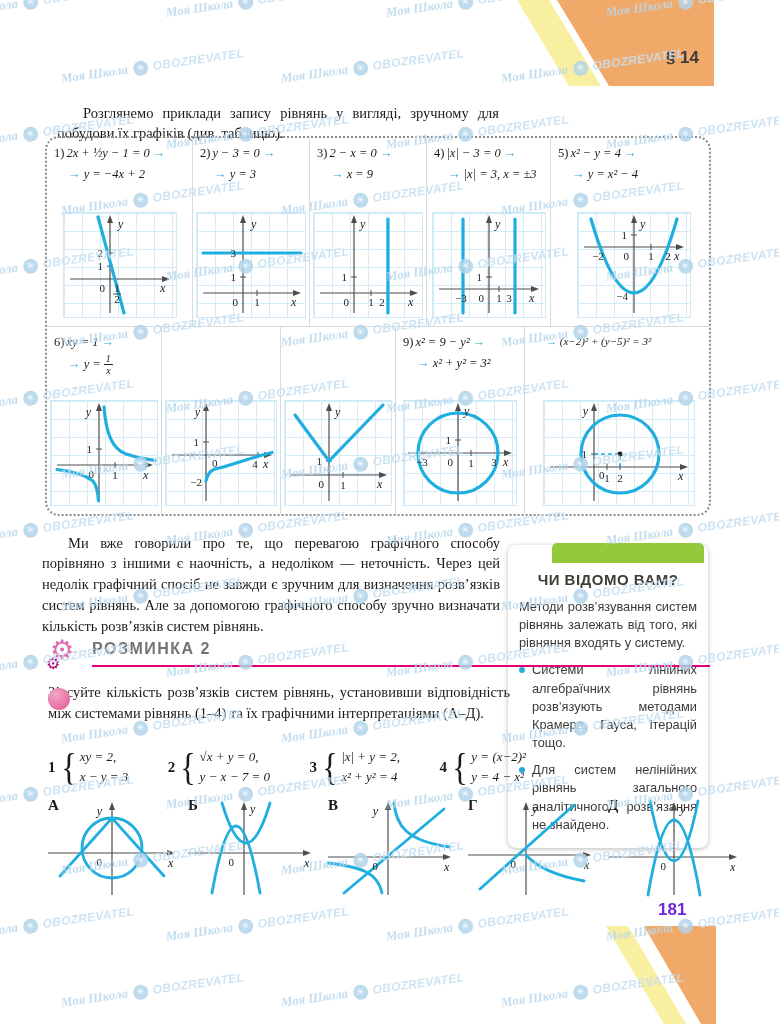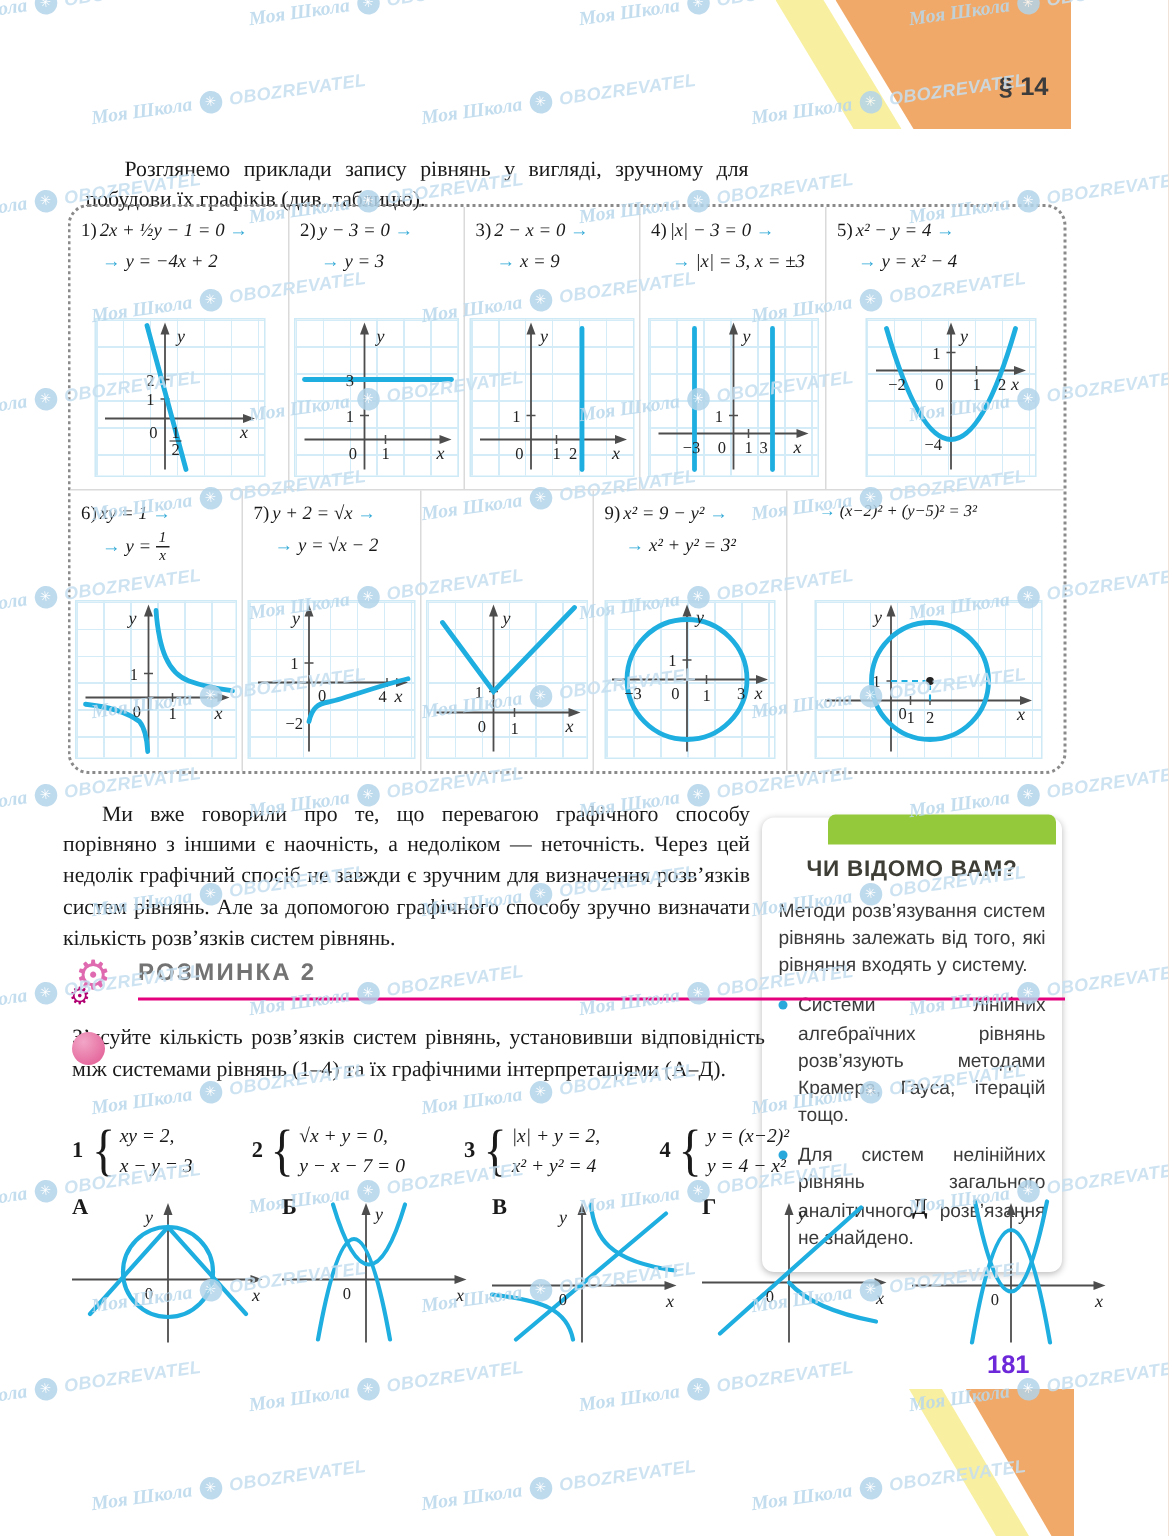--- a/index.html
+++ b/index.html
@@ -268,24 +268,20 @@
             <text class="tick" x="41" y="52" text-anchor="end">1</text>
             <text class="tick" x="43" y="77" text-anchor="end">0</text>
             <text class="tick" x="64" y="78" text-anchor="middle">1</text>
             <text class="axlbl" x="40" y="15" text-anchor="end">y</text>
             <text class="axlbl" x="92" y="78">x</text>
           </svg>
         </div>
       </div>
 
       <div class="cell" style="flex:0 0 119px">
-        <div class="eq">
-          <div class="l1"><b class="no">7)</b><span>y + 2 = √x</span> <span class="arr">→</span></div>
-          <div class="l2"><span class="arr">→</span> <span>y = √x − 2</span></div>
-        </div>
         <div class="plot">
           <svg width="110" height="104" viewBox="0 0 110 104">
             <line class="ax" x1="40" y1="7" x2="40" y2="100"></line>
               <path class="ah" d="M40,2 L37,10 L43,10 Z"></path>
             <line class="ax" x1="6" y1="54" x2="101" y2="54"></line>
               <path class="ah" d="M106,54 L98,51 L98,57 Z"></path>
             <line class="tk" x1="37" y1="41" x2="43" y2="41"></line>
               <line class="tk" x1="92" y1="51" x2="92" y2="57"></line>
             <path class="cv" d="M40,80 C42,71 46,68 53,67 S85,56.5 106,51.5"></path>
             <text class="tick" x="33" y="45" text-anchor="end">1</text>

